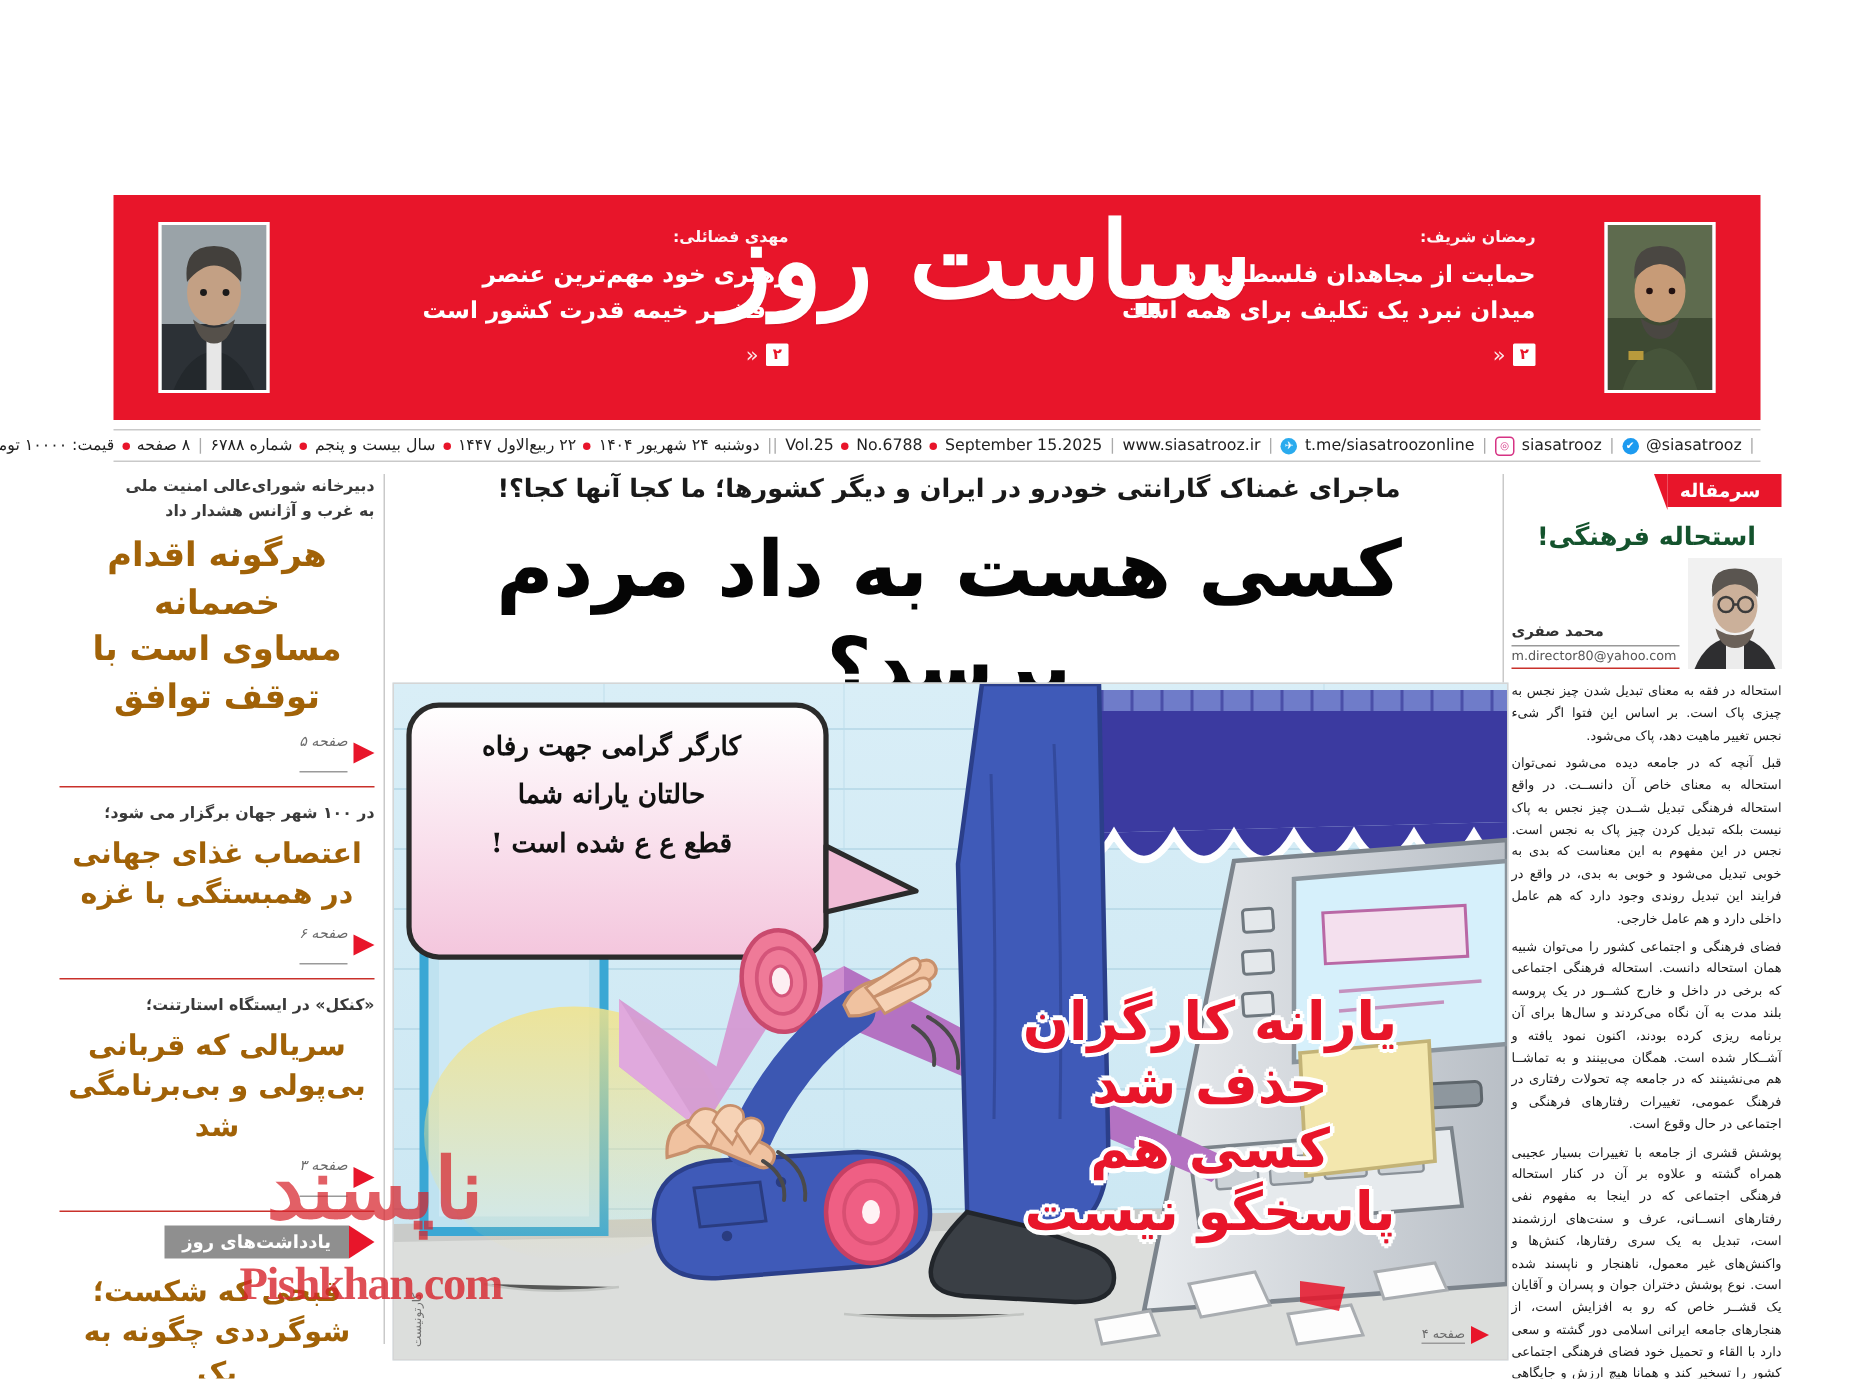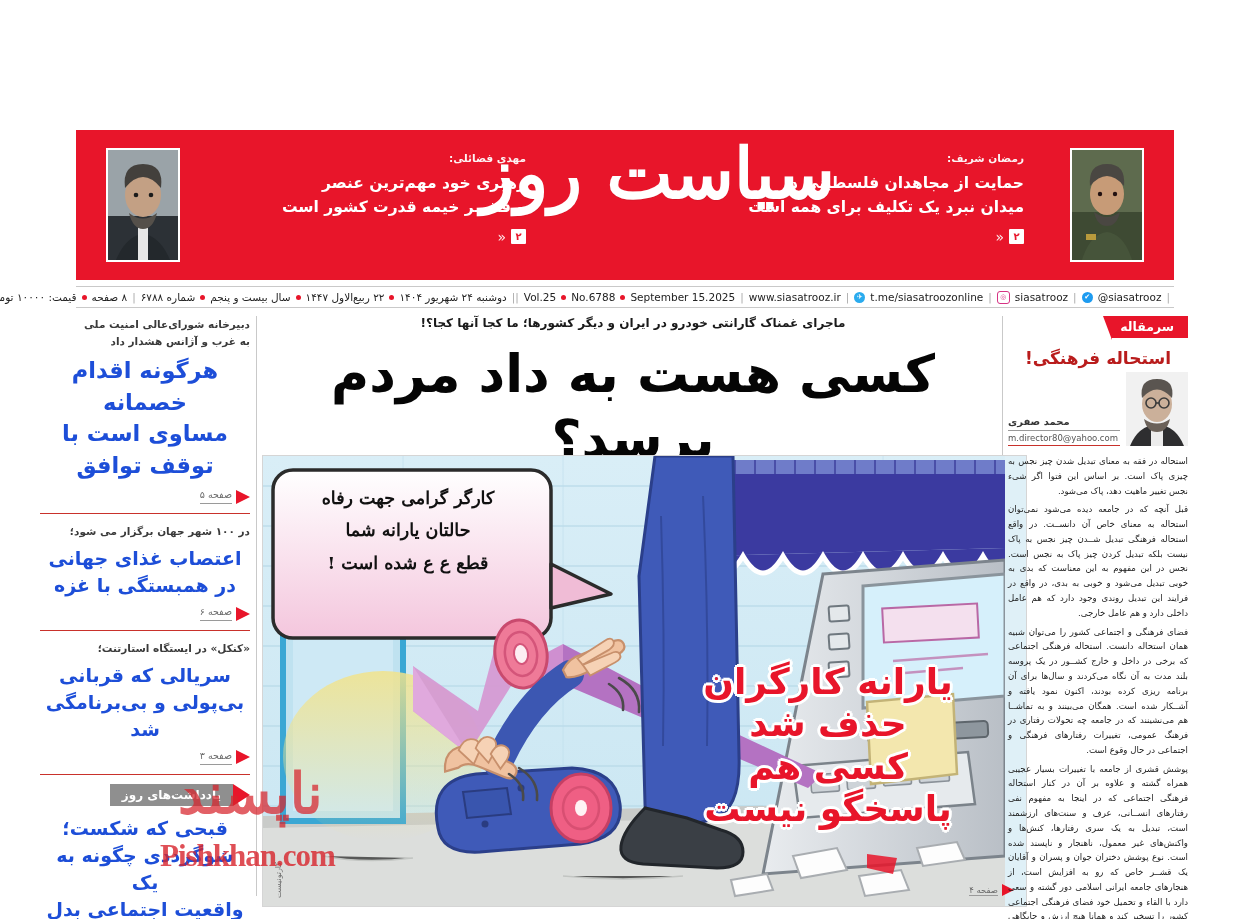--- a/index.html
+++ b/index.html
@@ -95,63 +95,64 @@
 
   
   .litem{padding-bottom:9px;margin-bottom:9px;border-bottom:1px solid #c9312b;}
   .litem:last-child{border-bottom:none;}
   .litem .kick{
     font-size:10.5px;color:#3a3a3a;text-align:right;line-height:1.6;
     margin-bottom:5px;font-weight:600;
   }
   .litem .hl{
     font-size:22.5px;font-weight:700;line-height:1.42;text-align:center;
-    color:#1d4ed8;
+    color:#a16207;
   }
   .litem .hl.sm{font-size:19px;}
   .pageref{
     display:flex;align-items:center;gap:4px;margin-top:7px;
     direction:rtl;
   }
   .pageref .flag{
     width:0;height:0;border-top:7px solid transparent;
     border-bottom:7px solid transparent;border-left:14px solid #e8152a;
   }
   .pageref .lbl{
     font-size:9.5px;color:#6a6a6a;border-bottom:1px solid #9a9a9a;
-    padding-bottom:3px;
+    padding-bottom:14px;
+    font-style:italic;
   }
   .notebadge{
     display:flex;align-items:stretch;margin-bottom:9px;direction:rtl;
   }
   .notebadge .bar{
     background:#8f8f8f;color:#fff;font-size:12px;font-weight:700;
     padding:2px 12px;display:flex;align-items:center;
   }
   .notebadge .tri{
     width:0;height:0;border-top:11px solid transparent;
     border-bottom:11px solid transparent;border-left:17px solid #e8152a;
   }
 
   
   .c-kicker{
-    font-size:12px;font-weight:700;text-align:center;color:#1a1a1a;
+    font-size:17px;font-weight:700;text-align:center;color:#1a1a1a;
     margin-bottom:12px;
   }
   .c-head{
     font-size:52px;font-weight:800;text-align:center;color:#050505;
     line-height:1.25;letter-spacing:-1px;
   }
   .c-pageref{display:flex;justify-content:center;margin-top:10px;}
   .c-pageref .inner{display:flex;align-items:center;gap:4px;}
 
   
   .cartoon{
     position:absolute;left:262px;top:455px;width:742px;height:450px;
-    border:1px solid #d5d5d5;overflow:hidden;background:#dff0f7;padding-left:21px;
+    border:1px solid #d5d5d5;overflow:hidden;background:#dff0f7;
   }
   .cartoon svg{position:absolute;left:0;top:0;width:742px;height:450px;}
   .bubbletxt{
     position:absolute;left:20px;top:26px;width:250px;text-align:center;
     font-size:17.5px;line-height:1.85;color:#111;font-weight:600;
     font-family:"DejaVu Serif","Liberation Serif",serif;
   }
   .overlaytxt{
     position:absolute;right:8px;top:205px;width:380px;text-align:center;
     font-size:36px;font-weight:800;color:#e8152a;line-height:1.18;
@@ -190,21 +191,21 @@
   .ed-badge .tag{
     background:#e8152a;color:#fff;font-size:12.5px;font-weight:700;
     padding:3px 14px 4px 8px;position:relative;
   }
   .ed-badge .tag:after{
     content:"";position:absolute;left:-9px;top:0;
     border-top:0 solid transparent;border-bottom:24px solid transparent;
     border-right:9px solid #e8152a;
   }
   .ed-title{
-    font-size:17px;font-weight:700;text-align:center;margin:10px 0 4px;color:#b91c1c;
+    font-size:17px;font-weight:700;text-align:center;margin:10px 0 4px;color:#14532d;
   }
   .ed-author-row{
     display:flex;align-items:flex-end;justify-content:flex-end;
     direction:rtl;margin-top:2px;
   }
   .ed-avatar{width:62px;height:74px;background:#e3e3e3;overflow:hidden;}
   .ed-avatar svg{width:100%;height:100%;display:block;}
   .ed-auth{flex:1;padding-right:6px;text-align:left;}
   .ed-name{
     font-size:10px;color:#333;border-bottom:1px solid #999;padding-bottom:3px;

